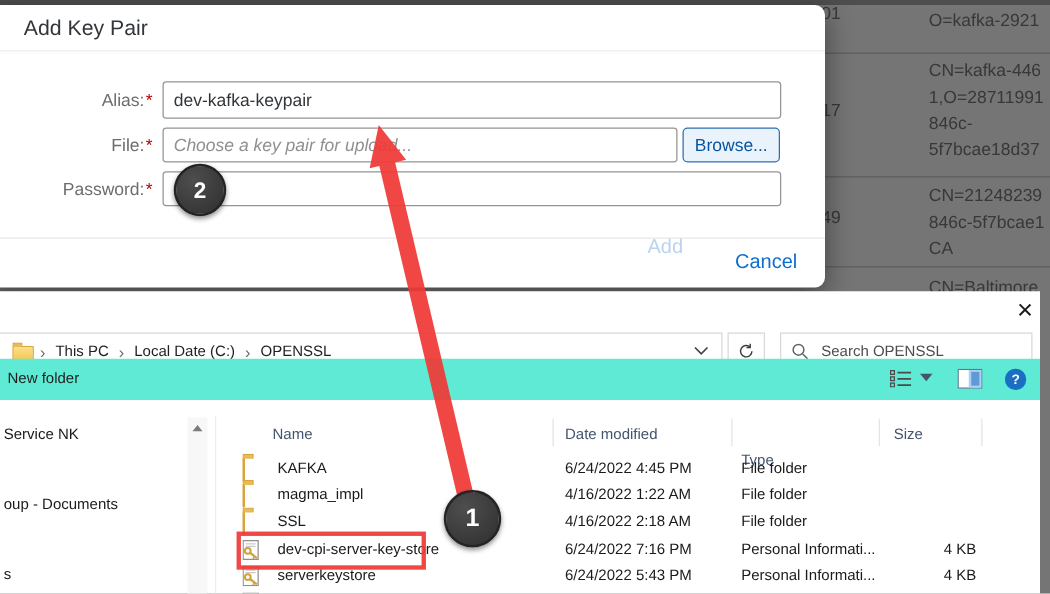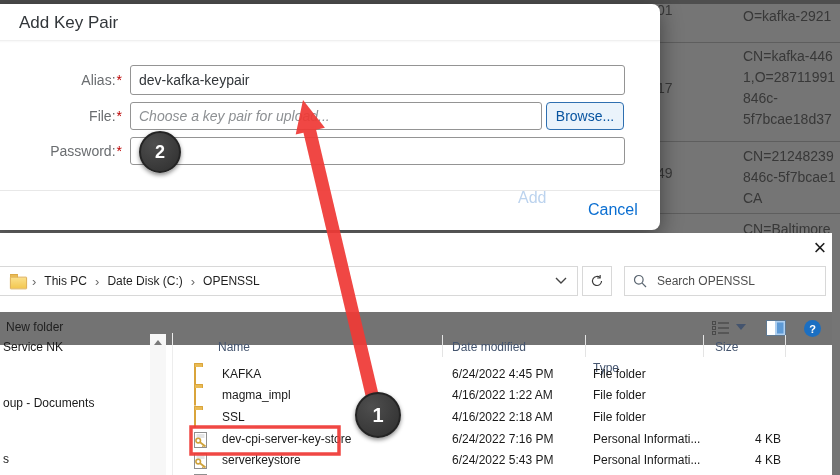--- a/index.html
+++ b/index.html
@@ -43,21 +43,21 @@
   .crumb{font-size:12px;color:#1f1f1f;padding:0 4px;cursor:pointer;white-space:nowrap;}
   .crumb-sep{font-size:13px;color:#6a6a6a;padding:0 4px;}
   .addr-caret{margin-left:auto;margin-right:10px;cursor:pointer;display:flex;}
   .refresh-box{position:absolute;left:582px;top:33px;width:30px;height:30px;box-sizing:border-box;
     border:1px solid #d8d8d8;display:flex;align-items:center;justify-content:center;cursor:pointer;}
   .search-box{position:absolute;left:624px;top:33px;width:202px;height:30px;box-sizing:border-box;
     border:1px solid #d8d8d8;display:flex;align-items:center;padding:0 8px;gap:8px;}
   .search-box input{border:none;outline:none;flex:1;font-size:12px;color:#333;
     font-family:"Liberation Sans",sans-serif;min-width:0;}
   .search-box input::placeholder{color:#4d4d4d;}
-  .toolbar{position:absolute;left:0;top:79px;width:832px;height:33px;background:#737373;}
+  .toolbar{position:absolute;left:0;top:54px;width:832px;height:33px;background:#5eead4;}
   .new-folder{position:absolute;left:6px;top:8px;font-size:12px;color:#1f1f1f;cursor:pointer;}
   .view-caret{position:absolute;left:736px;top:12px;width:0;height:0;border-left:5px solid transparent;
     border-right:5px solid transparent;border-top:6px solid #44546e;cursor:pointer;}
   .help-circle{position:absolute;left:804px;top:8px;width:17px;height:17px;border-radius:50%;
     background:#1b6fc2;color:#fff;font-size:11px;font-weight:bold;display:flex;align-items:center;
     justify-content:center;cursor:pointer;}
   .col-header{position:absolute;top:107px;font-size:12px;color:#44546e;cursor:pointer;}
   .col-sep{position:absolute;top:102px;width:1px;height:22px;background:#e4e4e4;}
   .pane-item{position:absolute;left:3px;font-size:12px;color:#1a1a1a;white-space:nowrap;cursor:pointer;}
   .scrollbar{position:absolute;left:150px;top:101px;width:16px;height:141px;background:#f7f7f7;cursor:pointer;}
@@ -137,21 +137,21 @@
   </div>
 
   <div class="explorer">
     <div class="exp-close">×</div>
 
     <div class="addr-box">
       <span class="icon-folder" style="margin-left:10px;transform:scale(.9);"></span>
       <span class="crumb-sep">›</span>
       <span class="crumb">This PC</span>
       <span class="crumb-sep">›</span>
-      <span class="crumb">Date Disk (C:)</span>
+      <span class="crumb">Local Date (C:)</span>
       <span class="crumb-sep">›</span>
       <span class="crumb">OPENSSL</span>
       <span class="addr-caret">
         <svg width="12" height="8" viewBox="0 0 12 8">
             <polyline points="1,1 6,6 11,1" fill="none" stroke="#444" stroke-width="1.4"></polyline>
           </svg>
       </span>
     </div>
     <div class="refresh-box">
       <svg width="14" height="14" viewBox="0 0 16 16">

